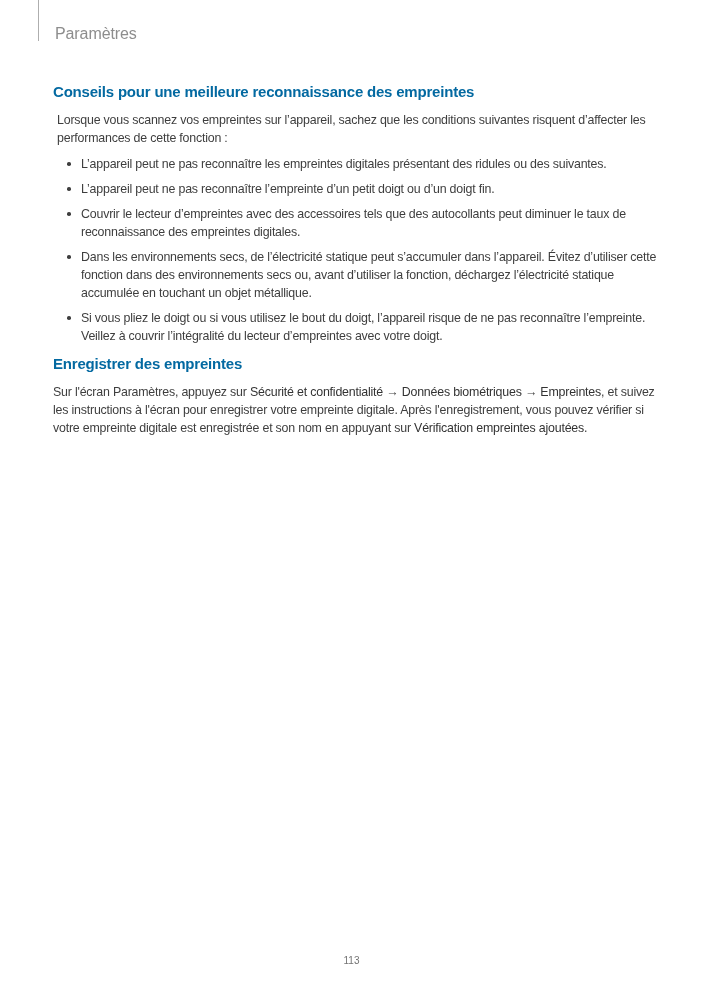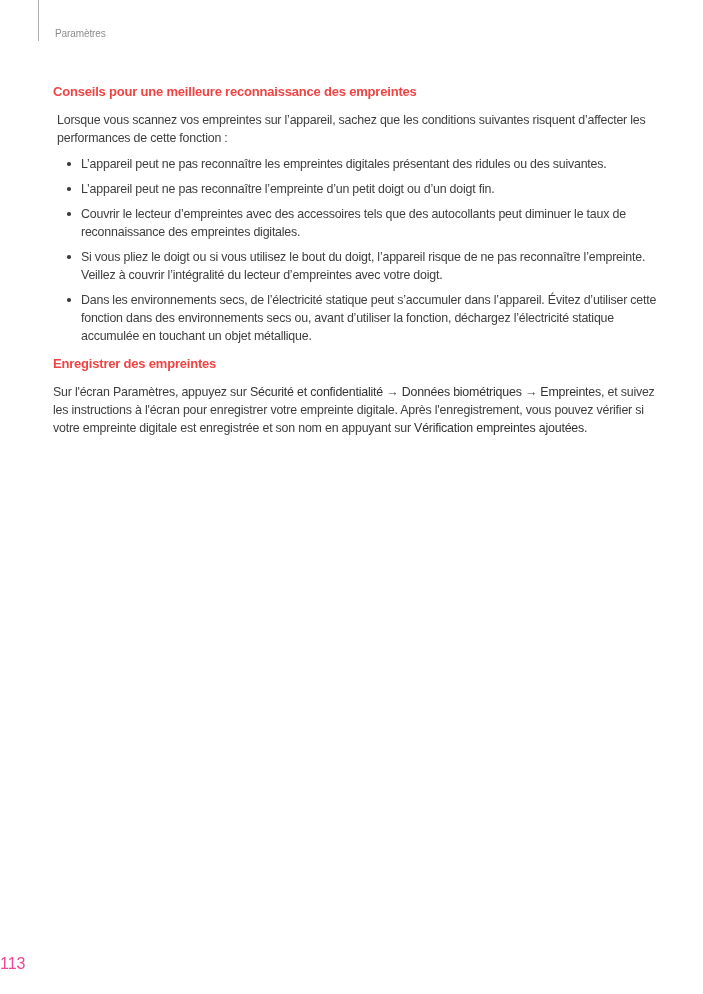--- a/index.html
+++ b/index.html
@@ -22,42 +22,42 @@
     display: flex;
     align-items: flex-end;
   }
   .header-rule {
     width: 1px;
     height: 41px;
     background: #aeaeae;
   }
   .header-label {
     margin-left: 16px;
-    font-size: 10px;
+    font-size: 16px;
     line-height: 14px;
     color: #8d8d8d;
     letter-spacing: -0.1px;
   }
 
   
   .content {
     position: absolute;
     left: 53px;
     top: 82px;
     width: 604px;
     color: #3e3e3e;
     font-size: 12.4px;
     line-height: 18px;
     letter-spacing: -0.2px;
   }
   .section-title {
-    font-size: 13px;
+    font-size: 15px;
     line-height: 19px;
     font-weight: bold;
-    color: #ef4444;
+    color: #0369a1;
     margin: 0 0 10px 0;
     letter-spacing: -0.2px;
   }
   .section-title.second {
     margin-top: 9px;
   }
   p.body-text {
     margin: 0 0 8px 4px;
   }
   ul.tips-list {
@@ -86,23 +86,23 @@
     font-weight: normal;
     color: #333333;
   }
 
   
   .page-number {
     position: absolute;
     left: 0;
     right: 0;
     top: 955px;
-    text-align: left;
-    font-size: 16px;
-    color: #ec4899;
+    text-align: center;
+    font-size: 10px;
+    color: #737373;
     letter-spacing: 0;
   }
 </style>
 </head>
 <body>
 
 <div>
 
   <div class="running-header">
     <div class="header-rule"></div>
@@ -123,25 +123,25 @@
       <li>
         <span class="bullet-icon"></span>
         <span>L’appareil peut ne pas reconnaître l’empreinte d’un petit doigt ou d’un doigt fin.</span>
       </li>
       <li>
         <span class="bullet-icon"></span>
         <span>Couvrir le lecteur d’empreintes avec des accessoires tels que des autocollants peut diminuer le taux de reconnaissance des empreintes digitales.</span>
       </li>
       <li>
         <span class="bullet-icon"></span>
-        <span>Si vous pliez le doigt ou si vous utilisez le bout du doigt, l’appareil risque de ne pas reconnaître l’empreinte. Veillez à couvrir l’intégralité du lecteur d’empreintes avec votre doigt.</span>
+        <span>Dans les environnements secs, de l’électricité statique peut s’accumuler dans l’appareil. Évitez d’utiliser cette fonction dans des environnements secs ou, avant d’utiliser la fonction, déchargez l’électricité statique accumulée en touchant un objet métallique.</span>
       </li>
       <li>
         <span class="bullet-icon"></span>
-        <span>Dans les environnements secs, de l’électricité statique peut s’accumuler dans l’appareil. Évitez d’utiliser cette fonction dans des environnements secs ou, avant d’utiliser la fonction, déchargez l’électricité statique accumulée en touchant un objet métallique.</span>
+        <span>Si vous pliez le doigt ou si vous utilisez le bout du doigt, l’appareil risque de ne pas reconnaître l’empreinte. Veillez à couvrir l’intégralité du lecteur d’empreintes avec votre doigt.</span>
       </li>
     </ul>
 
     <h2 class="section-title second">Enregistrer des empreintes</h2>
 
     <p class="register-paragraph"><span>Sur l'écran Paramètres, appuyez sur </span><span class="menu-ref">Sécurité et confidentialité</span><span> → </span><span class="menu-ref">Données biométriques</span><span> → </span><span class="menu-ref">Empreintes</span><span>, et suivez les instructions à l'écran pour enregistrer votre empreinte digitale. Après l'enregistrement, vous pouvez vérifier si votre empreinte digitale est enregistrée et son nom en appuyant sur </span><span class="menu-ref">Vérification empreintes ajoutées</span><span>.</span></p>
 
   </div>
 
   <div class="page-number">113</div>

